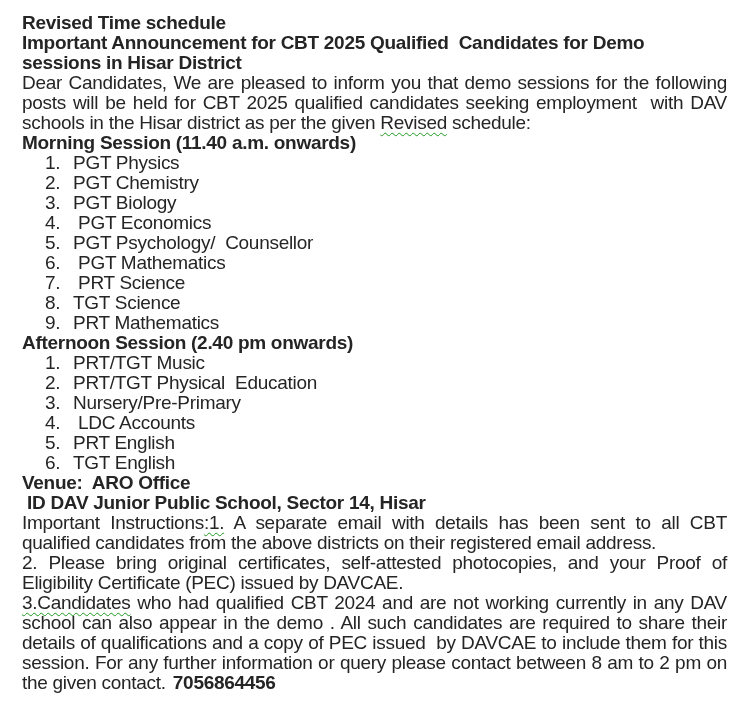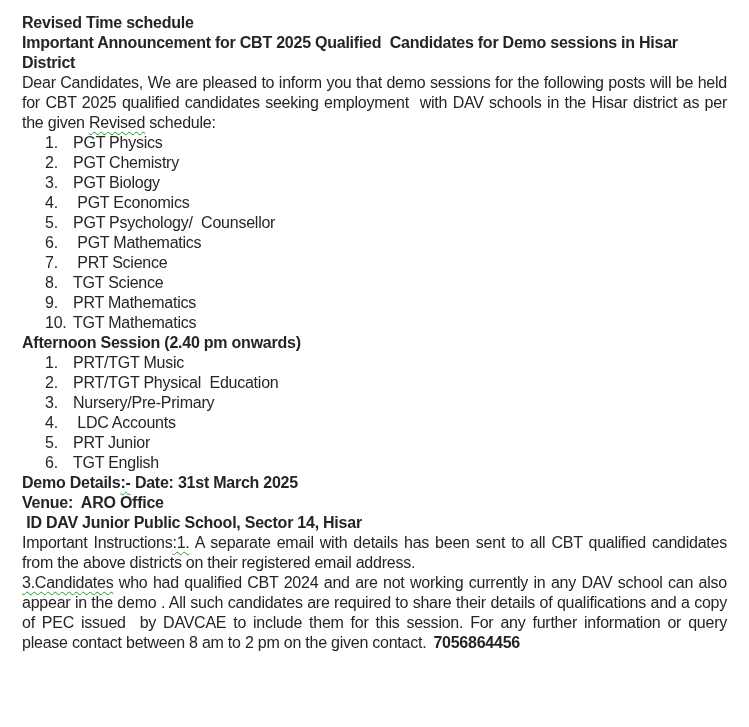--- a/index.html
+++ b/index.html
@@ -9,21 +9,21 @@
     width: 749px;
     height: 727px;
     background: #ffffff;
     overflow: hidden;
   }
   .page {
     width: 749px;
     height: 727px;
     padding: 13px 22px 0 22px;
     font-family: "Liberation Sans", sans-serif;
-    font-size: 16px;
+    font-size: 19px;
     letter-spacing: -0.015em;
     line-height: 20px;
     color: #252525;
     cursor: text;
   }
   .page p { margin: 0; }
   .bold { font-weight: 700; margin-left: 7px; }
   .doc-title {
     font-weight: 700;
     margin-bottom: 13px;
@@ -81,50 +81,50 @@
 <body>
 
 <div class="page">
 
   <p class="doc-title">Revised Time schedule</p>
 
   <p class="doc-heading">Important Announcement for CBT 2025 Qualified  Candidates for Demo sessions in Hisar District</p>
 
   <p class="para"><span>Dear Candidates, We are pleased to inform you that demo sessions for the following posts will be held for CBT 2025 qualified candidates seeking employment  with DAV schools in the Hisar district as per the given </span><span class="squiggle">Revised</span><span> schedule:</span></p>
 
+  <p class="session-heading">Morning Session (11.40 a.m. onwards)</p>
 
   <div class="list">
     <div class="li"><span class="num">1.</span><span class="li-label">PGT Physics</span></div>
     <div class="li"><span class="num">2.</span><span class="li-label">PGT Chemistry</span></div>
     <div class="li"><span class="num">3.</span><span class="li-label">PGT Biology</span></div>
     <div class="li"><span class="num">4.</span><span class="li-label"> PGT Economics</span></div>
     <div class="li"><span class="num">5.</span><span class="li-label">PGT Psychology/  Counsellor</span></div>
     <div class="li"><span class="num">6.</span><span class="li-label"> PGT Mathematics</span></div>
     <div class="li"><span class="num">7.</span><span class="li-label"> PRT Science</span></div>
     <div class="li"><span class="num">8.</span><span class="li-label">TGT Science</span></div>
     <div class="li"><span class="num">9.</span><span class="li-label">PRT Mathematics</span></div>
-    <div class="li"><span class="num">10.</span><span class="li-label">TGT Mathematics</span></div>
   </div>
 
   <p class="session-heading">Afternoon Session (2.40 pm onwards)</p>
 
   <div class="list">
     <div class="li"><span class="num">1.</span><span class="li-label">PRT/TGT Music</span></div>
     <div class="li"><span class="num">2.</span><span class="li-label">PRT/TGT Physical  Education</span></div>
     <div class="li"><span class="num">3.</span><span class="li-label">Nursery/Pre-Primary</span></div>
     <div class="li"><span class="num">4.</span><span class="li-label"> LDC Accounts</span></div>
-    <div class="li"><span class="num">5.</span><span class="li-label">PRT Junior</span></div>
+    <div class="li"><span class="num">5.</span><span class="li-label">PRT English</span></div>
     <div class="li"><span class="num">6.</span><span class="li-label">TGT English</span></div>
   </div>
 
-  <p class="bold-line"><span>Demo Details</span><span class="squiggle">:-</span><span> Date: 31st March 2025</span></p>
 
   <p class="bold-line venue-line">Venue:  ARO Office</p>
 
   <p class="bold-line"> ID DAV Junior Public School, Sector 14, Hisar</p>
 
   <p class="para"><span>Important Instructions</span><span class="squiggle">:1.</span><span> A separate email with details has been sent to all CBT qualified candidates from the above districts on their registered email address.</span></p>
 
+  <p class="para">2. Please bring original certificates, self-attested photocopies, and your Proof of Eligibility Certificate (PEC) issued by DAVCAE.</p>
 
   <p class="para"><span class="squiggle">3.Candidates</span><span> who had qualified CBT 2024 and are not working currently in any DAV school can also appear in the demo . All such candidates are required to share their details of qualifications and a copy of PEC issued  by DAVCAE to include them for this session. For any further information or query please contact between 8 am to 2 pm on the given contact.</span><span class="bold">7056864456</span></p>
 
 
 </div>
 
 </body></html>

